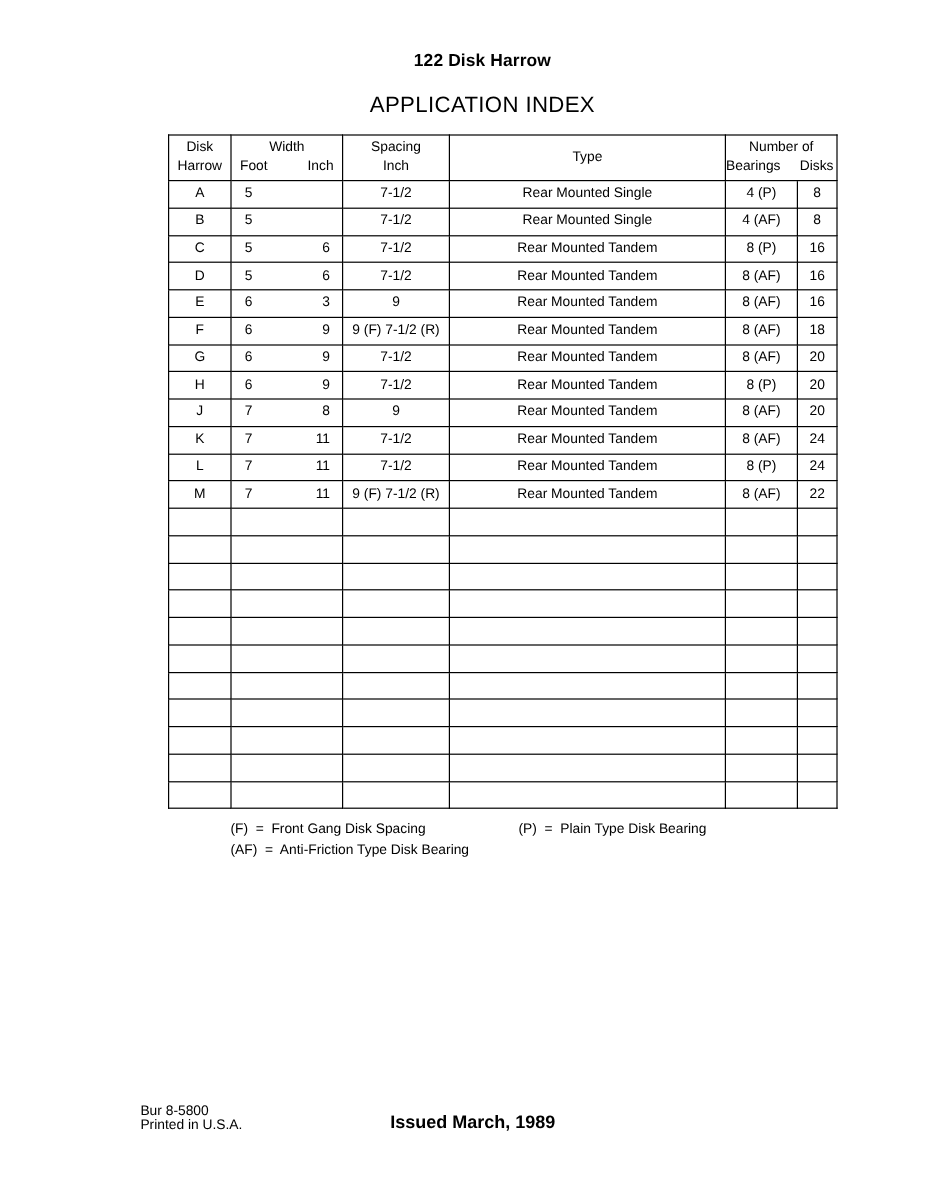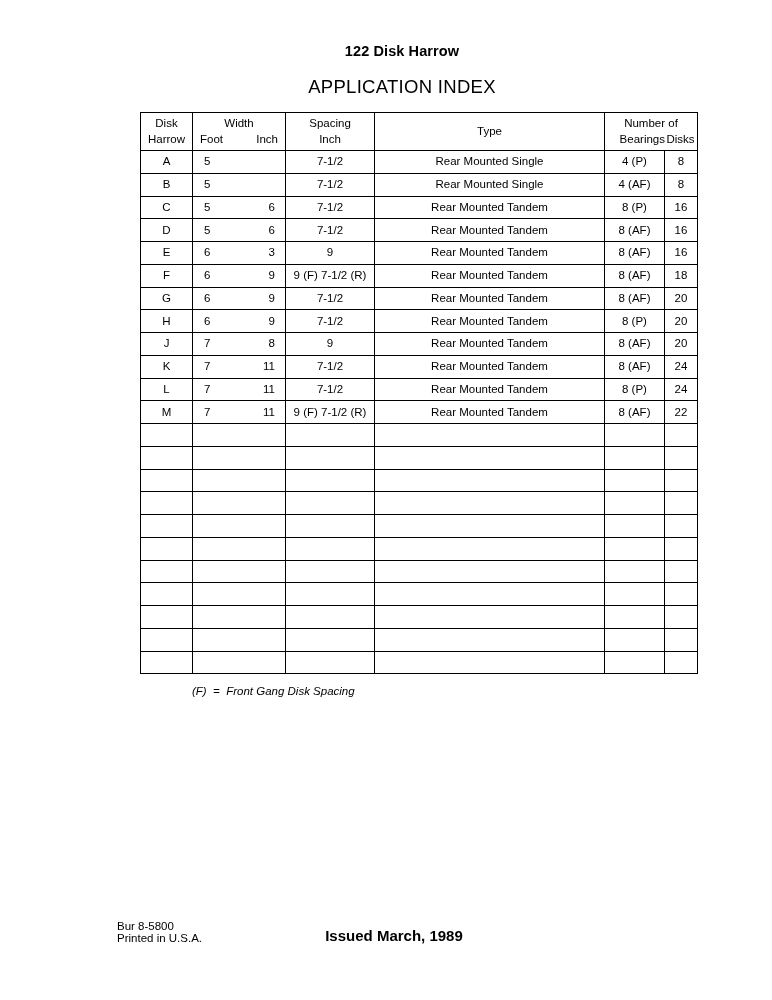--- a/index.html
+++ b/index.html
@@ -86,21 +86,21 @@
     line-height: 1.32;
   }
   .hdr-numof {
     display: block;
     line-height: 1.32;
   }
   .hdr-numof-sub {
     display: flex;
     line-height: 1.32;
   }
-  .hdr-numof-sub .b { width: 60px; text-align: right; }
+  .hdr-numof-sub .b { width: 60px; text-align: left; }
   .hdr-numof-sub .d { width: 31px; text-align: center; }
   .hdr-span {
     padding: 0;
   }
 
   .cell-width {
     display: flex;
     justify-content: space-between;
     padding: 0 10px 0 11px;
   }
@@ -115,21 +115,20 @@
     font-size: 11.5px;
     line-height: 1.55;
   }
   .legend-row {
     display: flex;
   }
   .legend-col-left  { width: 240px; }
   .legend-col-right { width: 280px; }
   .legend-item {
     white-space: pre;
-    font-style: italic;
   }
 
   
   .footer {
     position: absolute;
     left: 85px;
     right: 101px;
     top: 920px;
     display: flex;
     justify-content: flex-end;
@@ -491,22 +490,24 @@
           <td></td>
           <td></td>
           <td></td>
         </tr>
       </tbody>
   </table>
 
   <div class="legend">
     <div class="legend-row">
       <div class="legend-col-left legend-item">(F)  =  Front Gang Disk Spacing</div>
+      <div class="legend-col-right legend-item">(P)  =  Plain Type Disk Bearing</div>
     </div>
     <div class="legend-row">
+      <div class="legend-col-right legend-item">(AF)  =  Anti-Friction Type Disk Bearing</div>
     </div>
   </div>
 
   <div class="footer">
     <div>Bur 8-5800</div>
     <div class="footer-center">Issued March, 1989</div>
     <div>Printed in U.S.A.</div>
   </div>
 
 </div>

